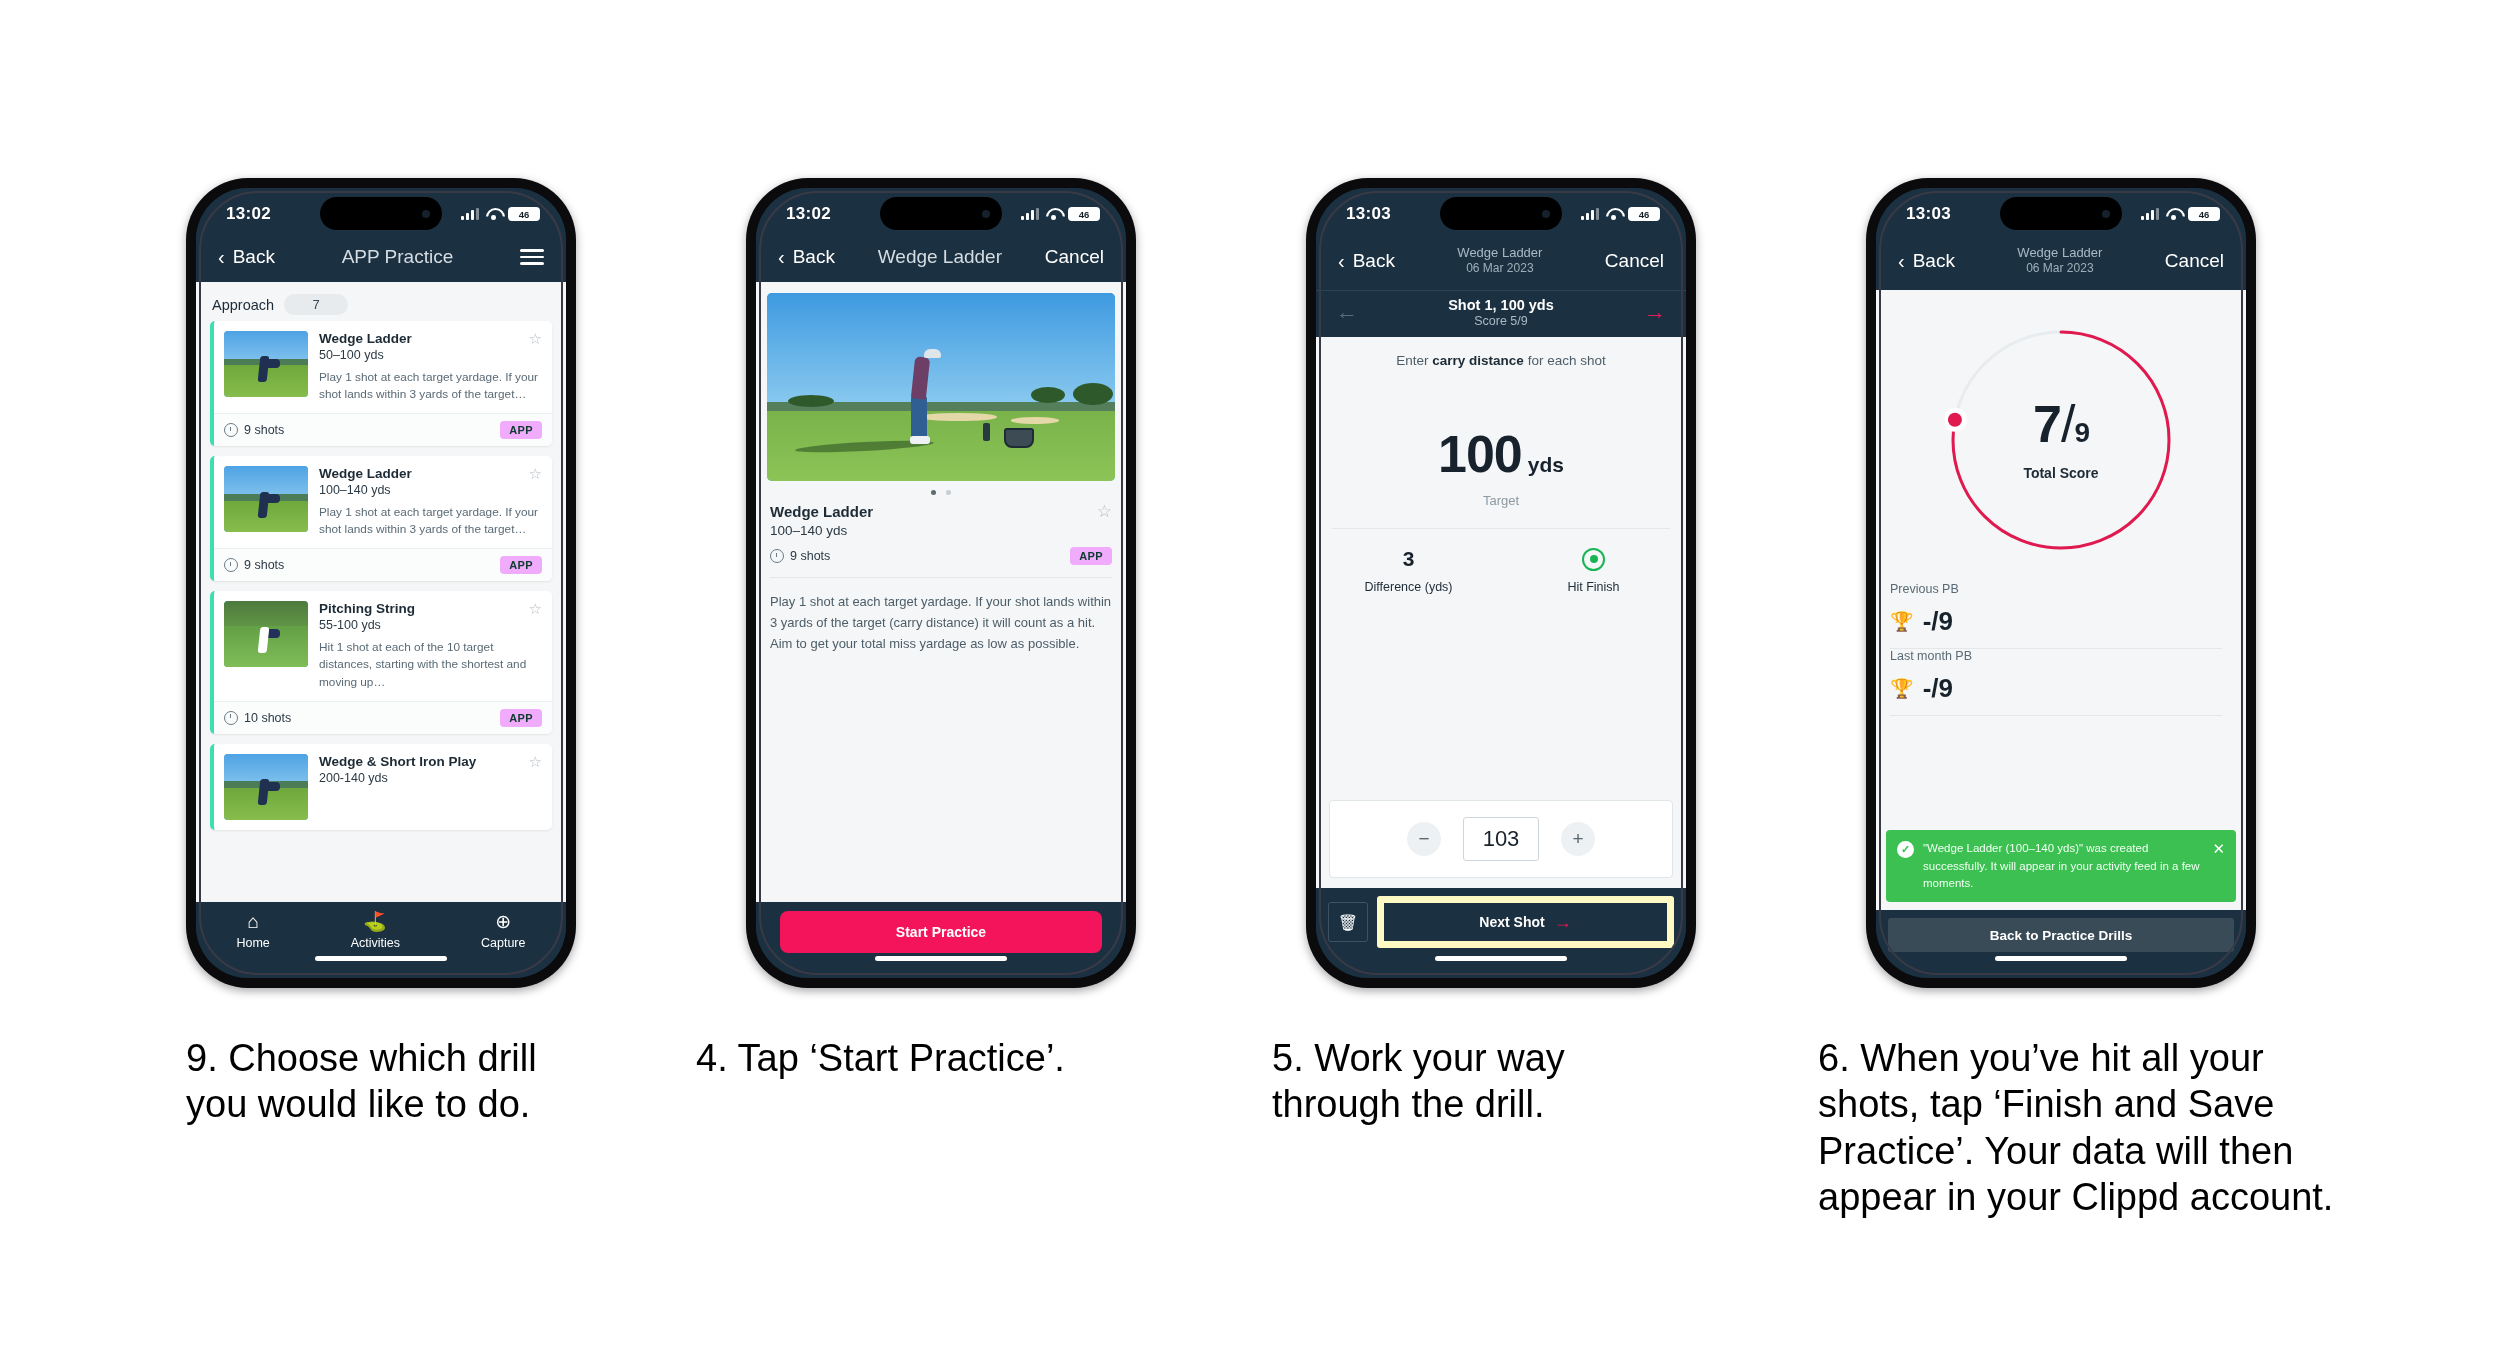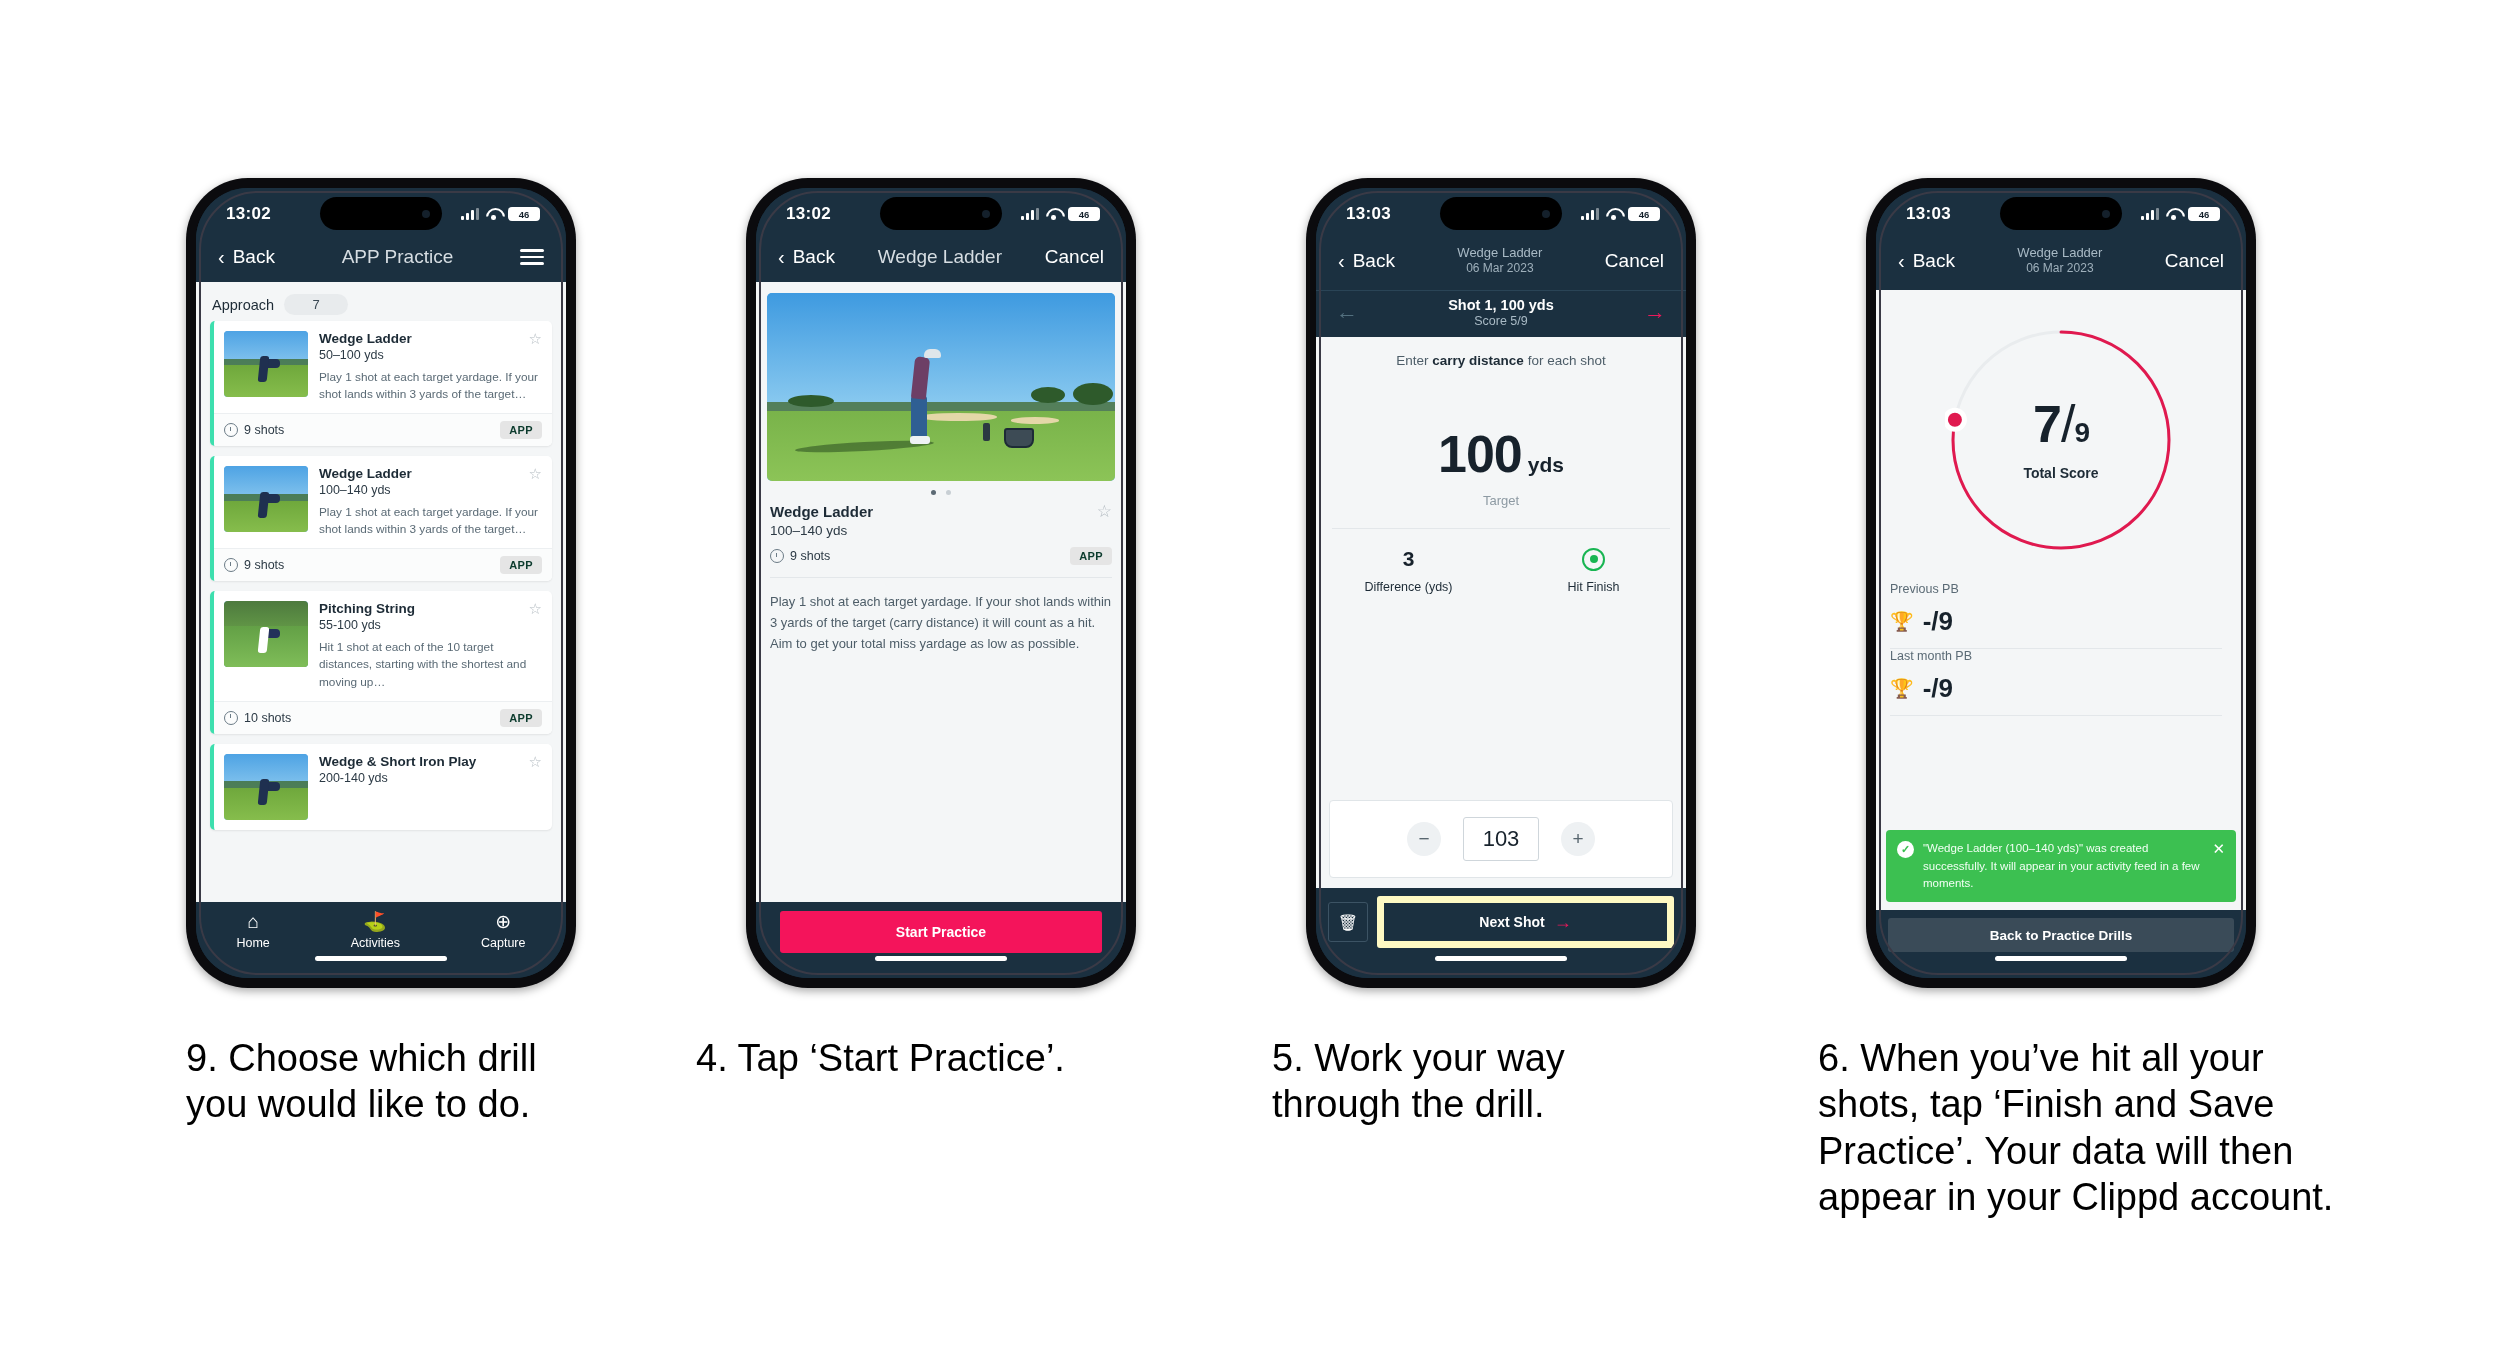--- a/index.html
+++ b/index.html
@@ -82,21 +82,21 @@
   .ci-head{display:flex;align-items:flex-start;justify-content:space-between;gap:6px;}
   .ci-title{font-size:13.5px;font-weight:bold;color:#1d2b36;}
   .ci-sub{font-size:12.5px;color:#2c3a45;margin-top:2px;}
   .ci-desc{font-size:11.8px;color:#5a6a75;line-height:1.45;margin-top:7px;}
   .star{color:#b4bcc2;font-size:15px;line-height:1;flex:0 0 auto;}
   .card-foot{display:flex;align-items:center;justify-content:space-between;
              border-top:1px solid #eceff1;padding:7px 10px;background:#fbfcfc;}
   .shots{display:flex;align-items:center;gap:6px;font-size:12.5px;color:#2c3a45;}
   .clock{width:12px;height:12px;border:1.3px solid #6b7b86;border-radius:50%;position:relative;flex:0 0 auto;}
   .clock:after{content:"";position:absolute;left:5px;top:2.5px;width:1.3px;height:4px;background:#6b7b86;}
-  .tag{background:#e5e5e5;color:#0c3b2d;font-size:11px;font-weight:bold;
+  .tag{background:#f0abfc;color:#0c3b2d;font-size:11px;font-weight:bold;
        border-radius:4px;padding:3px 9px;letter-spacing:.4px;}
 
   
   .tabbar{flex:0 0 auto;background:#1b3040;display:flex;justify-content:space-around;
           align-items:center;padding:10px 0 6px;}
   .tab{display:flex;flex-direction:column;align-items:center;gap:5px;color:#fff;font-size:12.5px;}
   .tab .ic{font-size:19px;line-height:1;}
   .homebar{height:22px;background:#1b3040;display:flex;align-items:flex-start;justify-content:center;}
   .homebar i{display:block;width:132px;height:5px;border-radius:3px;background:#fff;}
 
@@ -119,21 +119,21 @@
   .dots i{display:block;width:5px;height:5px;border-radius:50%;background:#c8cfd4;}
   .dots i.on{background:#5c6a74;}
   .detail{padding:4px 14px 0;}
   .d-head{display:flex;justify-content:space-between;align-items:flex-start;}
   .d-title{font-size:15px;font-weight:bold;color:#1d2b36;}
   .d-sub{font-size:13.5px;color:#2c3a45;margin-top:3px;}
   .d-meta{display:flex;align-items:center;justify-content:space-between;margin-top:9px;}
   .d-rule{border-top:1px solid #e3e7ea;margin:12px 0 0;}
   .d-desc{font-size:13px;color:#4d5d68;line-height:1.62;padding-top:13px;}
   .cta{margin:0 24px 0;padding:13px 0;background:#f4145b;color:#fff;font-size:14px;
-       font-weight:bold;text-align:center;border-radius:3px;}
+       font-weight:bold;text-align:center;border-radius:8px;}
   .cta-wrap{background:#1b3040;padding:9px 0 3px;}
 
   
   .enter-hint{text-align:center;font-size:13.5px;color:#4d5d68;padding:16px 0 0;}
   .enter-hint b{color:#1d2b36;}
   .bignum{text-align:center;padding:56px 0 0;}
   .bignum .n{font-size:52px;font-weight:bold;color:#17222c;letter-spacing:-1px;}
   .bignum .u{font-size:21px;font-weight:bold;color:#17222c;margin-left:6px;}
   .bignum .lab{font-size:13px;color:#8d9aa3;margin-top:9px;}
   .hr{border-top:1px solid #e3e7ea;margin:20px 16px 0;}

